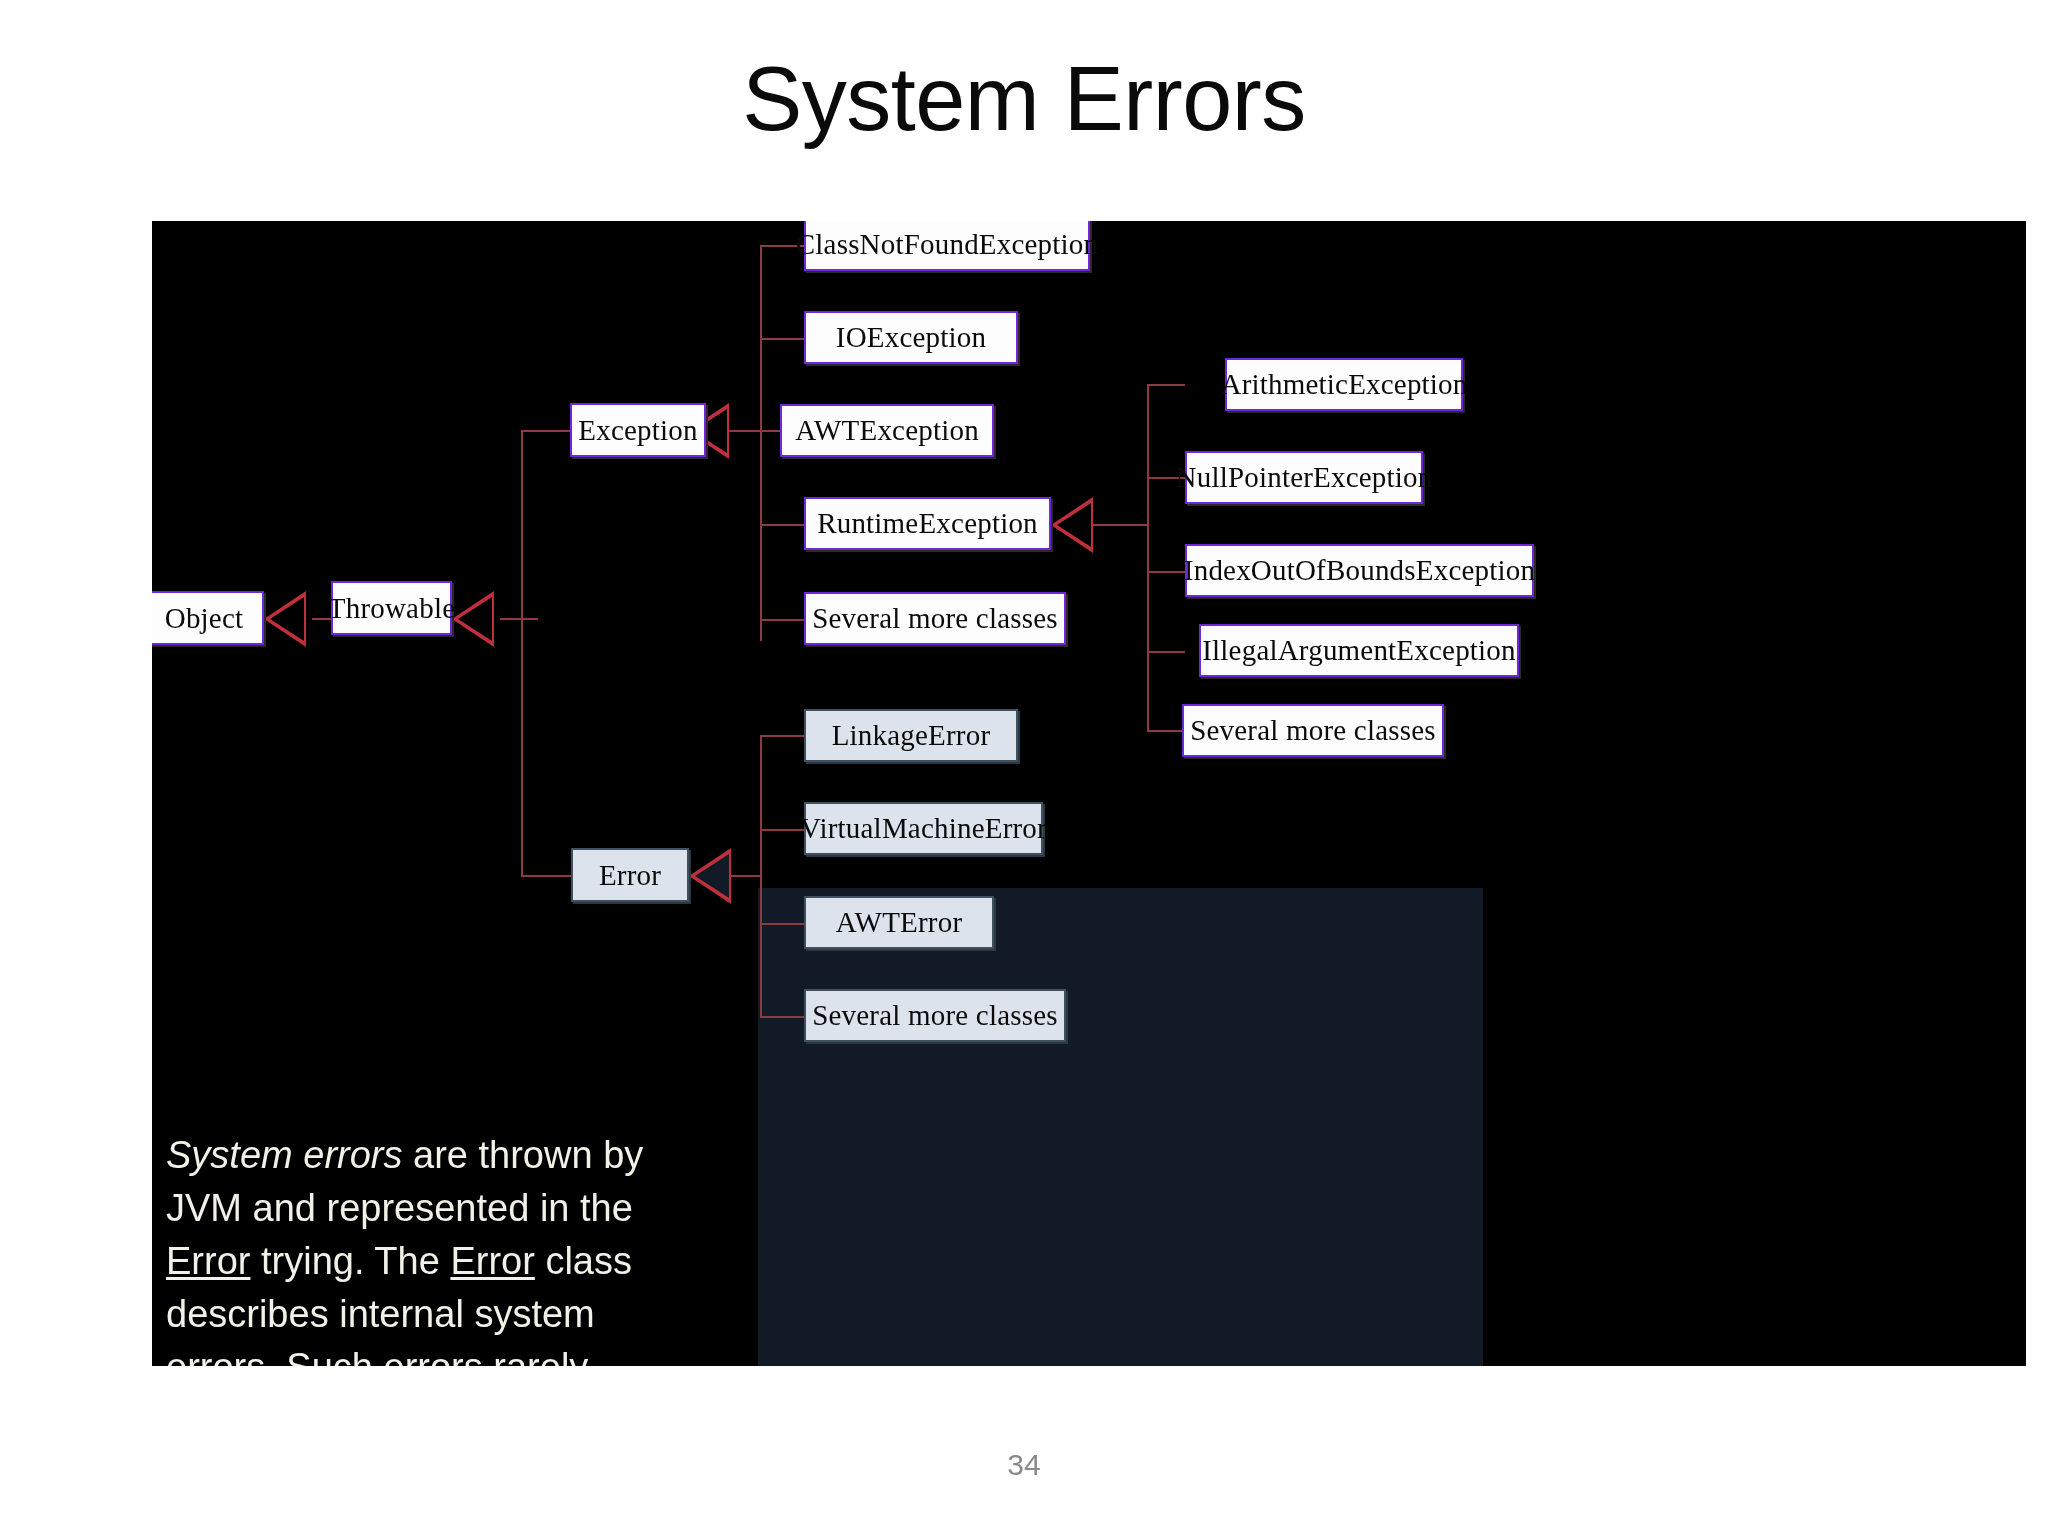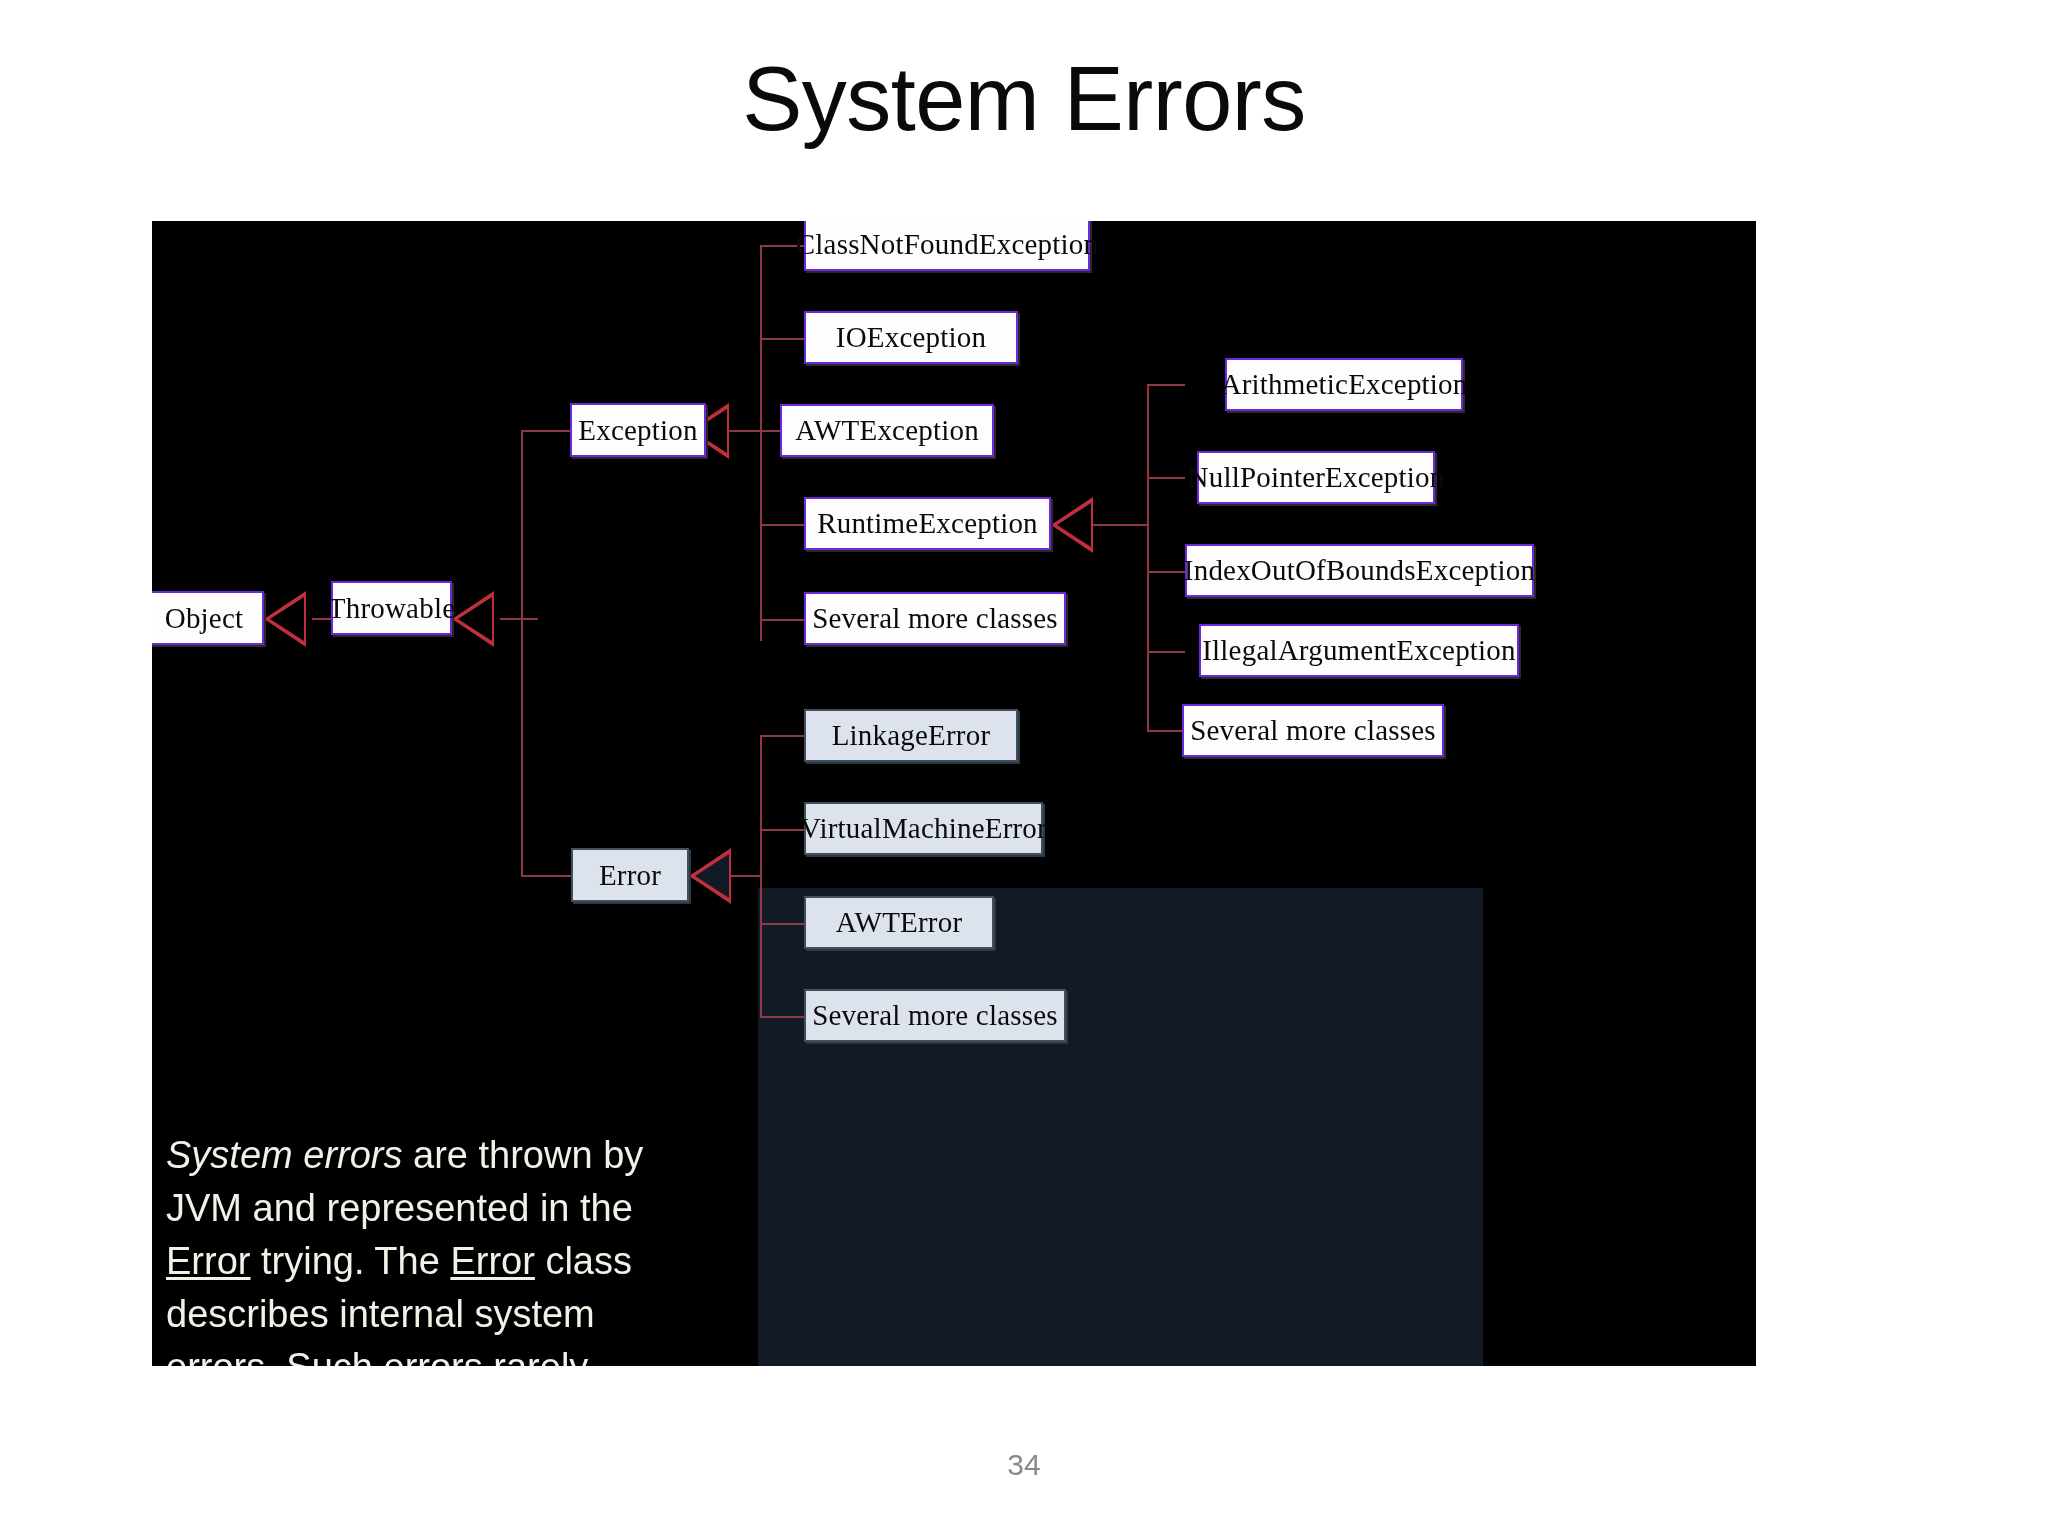--- a/index.html
+++ b/index.html
@@ -2,21 +2,21 @@
 <html><head>
 <meta charset="utf-8">
 <style>
   html, body {
     margin: 0;
     padding: 0;
     background: #ffffff;
   }
   #slide {
     position: relative;
-    width: 1756px;
+    width: 2048px;
     height: 1536px;
     background: #ffffff;
     font-family: "Liberation Sans", sans-serif;
     overflow: hidden;
   }
 
   
   #slide-title {
     position: absolute;
     left: 0;
@@ -211,21 +211,21 @@
     <div class="node" style="left:652px; top:90px; width:214px; height:53px;">IOException</div>
 
     <div class="node" style="left:628px; top:183px; width:214px; height:53px;">AWTException</div>
 
     <div class="node" style="left:652px; top:276px; width:247px; height:53px;">RuntimeException</div>
 
     <div class="node" style="left:652px; top:371px; width:262px; height:53px;">Several more classes</div>
 
     <div class="node" style="left:1033px; top:137px; width:238px; height:53px;margin-left:40px;">ArithmeticException</div>
 
-    <div class="node" style="left:1033px; top:230px; width:238px; height:53px;margin-left:12px;">NullPointerException</div>
+    <div class="node" style="left:1033px; top:230px; width:238px; height:53px;">NullPointerException</div>
 
     <div class="node" style="left:1033px; top:323px; width:349px; height:53px;">IndexOutOfBoundsException</div>
 
     <div class="node" style="left:1047px; top:403px; width:320px; height:53px;">IllegalArgumentException</div>
 
     <div class="node" style="left:1030px; top:483px; width:262px; height:53px;">Several more classes</div>
 
     <div class="node tinted" style="left:652px; top:488px; width:214px; height:53px;">LinkageError</div>
 
     <div class="node tinted" style="left:652px; top:581px; width:239px; height:53px;">VirtualMachineError</div>

